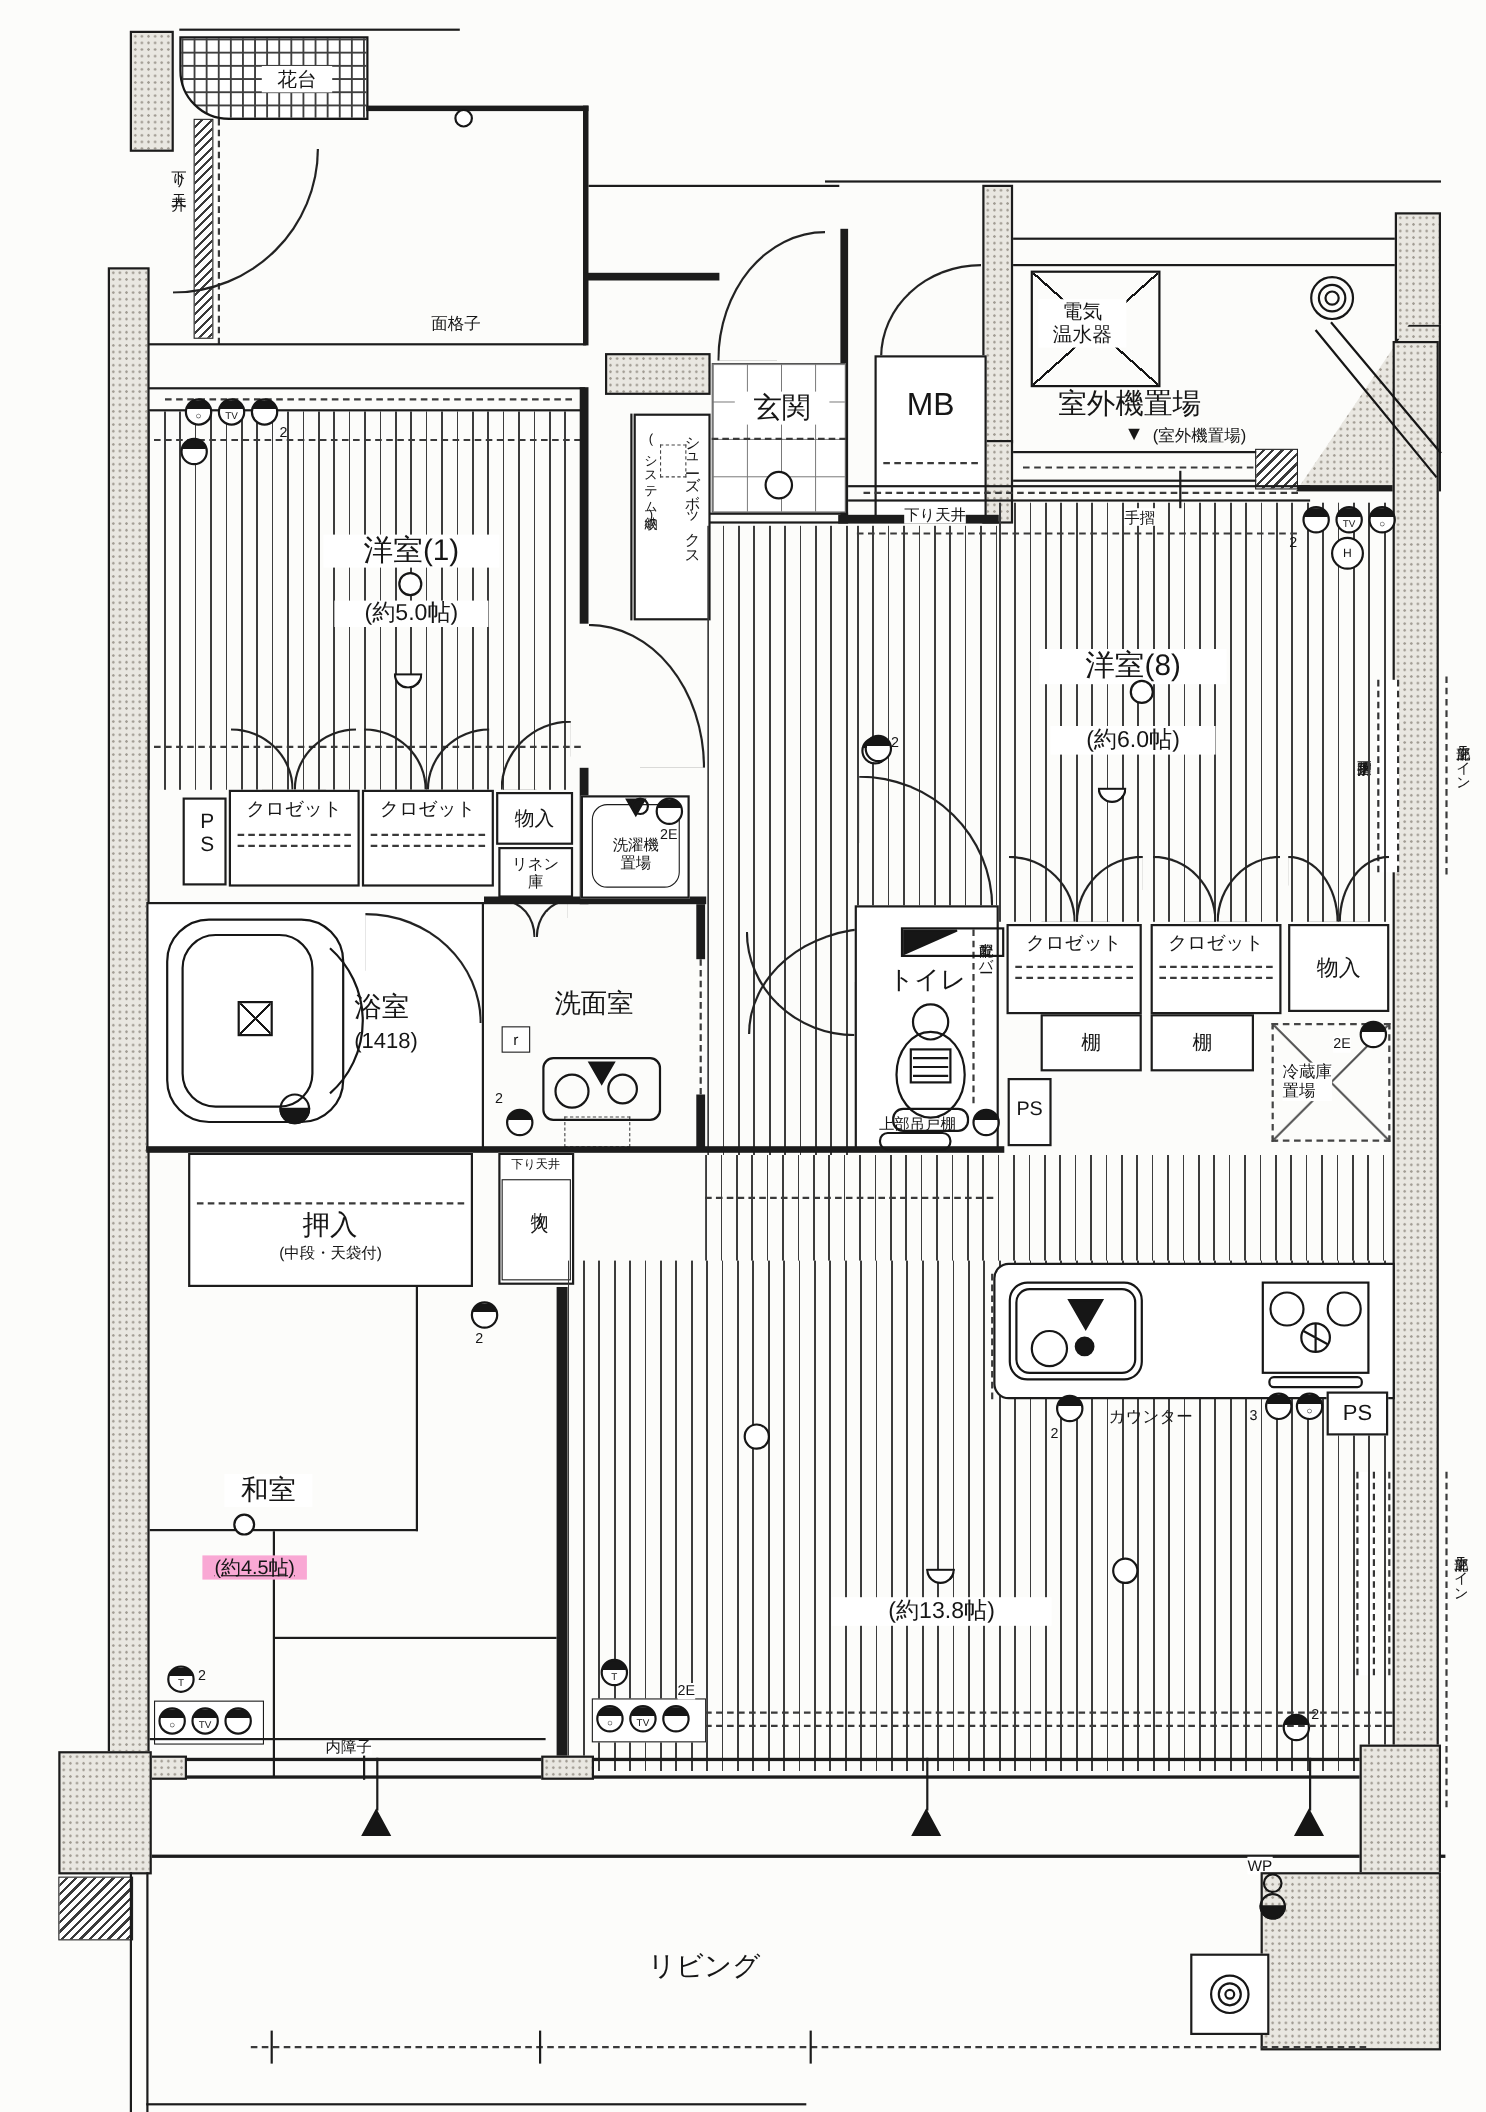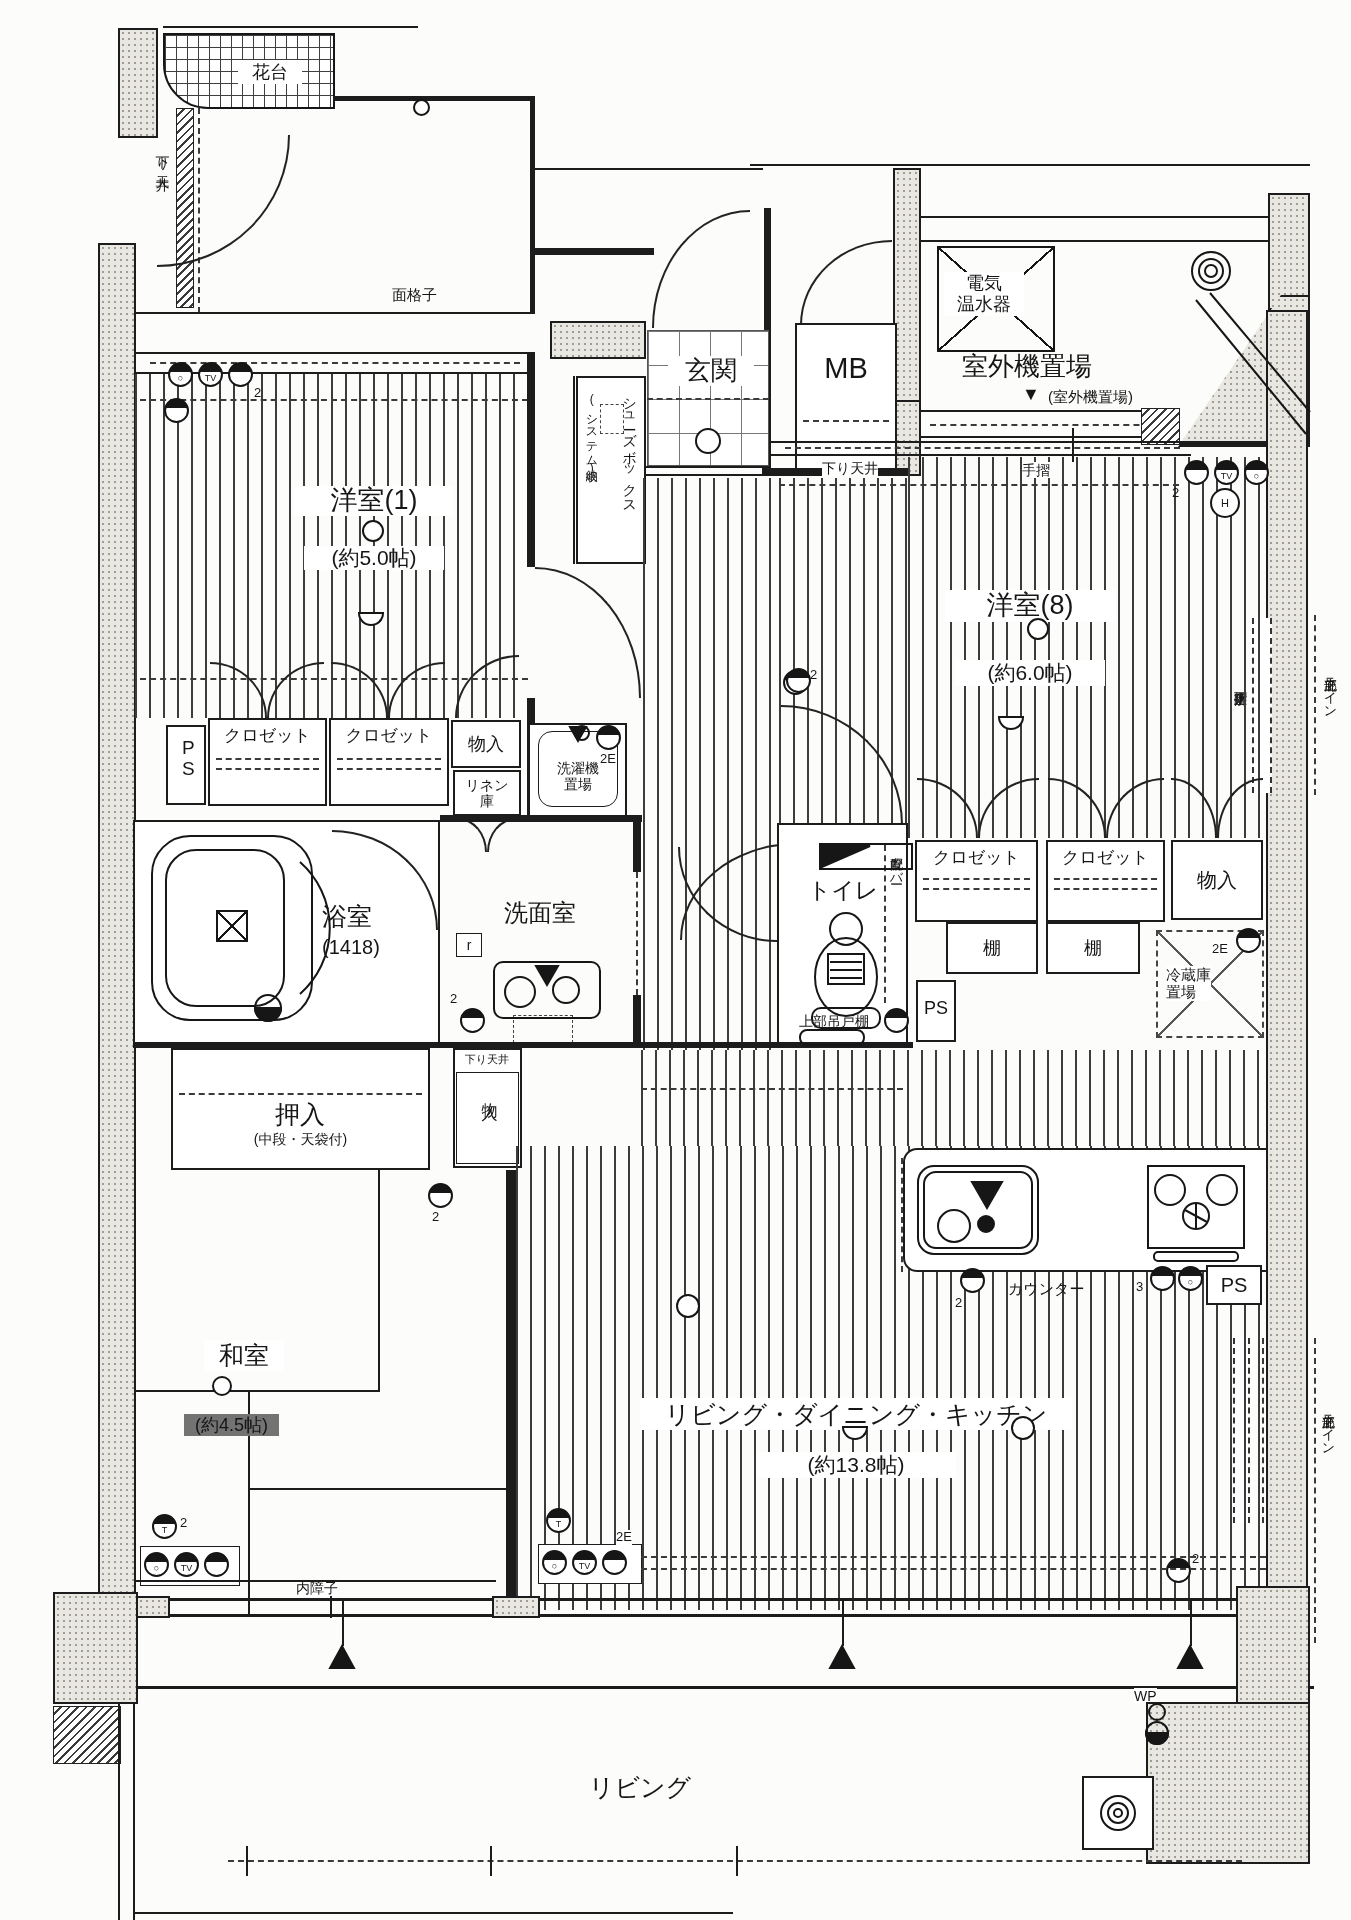--- a/index.html
+++ b/index.html
@@ -304,44 +304,41 @@
 
   <div class="abs wallbar" style="left:506px;top:1170px;width:10px;height:445px;"></div>
   <div class="abs vline" style="left:378px;top:1170px;height:222px;"></div>
   <div class="abs hline" style="left:136px;top:1390px;width:244px;"></div>
   <div class="abs vline" style="left:248px;top:1392px;height:223px;"></div>
   <div class="abs hline" style="left:250px;top:1488px;width:256px;"></div>
   <div class="abs lbl ctr" style="left:204px;top:1340px;width:80px;height:30px;font-size:25px;background:#fff;">
       <span>和室</span>
     </div>
   <div class="abs light" style="left:212px;top:1376px;width:20px;height:20px;"></div>
-  <div class="abs lbl ctr" style="left:184px;top:1414px;width:95px;height:22px;font-size:18px;background:#737373;">
+  <div class="abs lbl ctr" style="left:184px;top:1414px;width:95px;height:22px;font-size:18px;background:#f9a8d4;text-decoration:underline;">
       <span>(約4.5帖)</span>
     </div>
   <div class="abs box1" style="left:140px;top:1546px;width:100px;height:40px;"></div>
   <div class="abs outlet" style="left:152px;top:1514px;">
       <span>T</span>
     </div>
   <div class="abs lbl" style="left:180px;top:1516px;font-size:13px;">2</div>
   <div class="abs outlet" style="left:144px;top:1552px;">
       <span>○</span>
     </div>
   <div class="abs outlet" style="left:174px;top:1552px;">
       <span>TV</span>
     </div>
   <div class="abs outlet" style="left:204px;top:1552px;"></div>
   <div class="abs lbl" style="left:296px;top:1580px;font-size:14px;background:#fff;">内障子</div>
   <div class="abs vline" style="left:330px;top:1596px;height:22px;"></div>
 
   <div class="abs floor" style="left:641px;top:1050px;width:625px;height:96px;"></div>
   <div class="abs floor" style="left:516px;top:1146px;width:750px;height:464px;"></div>
   <div class="abs hdash" style="left:641px;top:1088px;width:262px;"></div>
-  <div class="abs lbl ctr" style="left:640px;top:1398px;width:432px;height:32px;font-size:25px;background:#fff;">
-      <span>リビング・ダイニング・キッチン</span>
-    </div>
   <div class="abs lbl ctr" style="left:756px;top:1452px;width:200px;height:26px;font-size:21px;background:#fff;">
       <span>(約13.8帖)</span>
     </div>
   <div class="abs light" style="left:676px;top:1294px;width:24px;height:24px;"></div>
   <div class="abs light" style="left:1011px;top:1416px;width:24px;height:24px;"></div>
   <div class="abs halflight" style="left:842px;top:1426px;"></div>
 
   <div class="abs box" style="left:903px;top:1148px;width:365px;height:124px;border-radius:14px 0 0 14px;"></div>
   <div class="abs vdash" style="left:901px;top:1158px;height:114px;"></div>
   <div class="abs lbl" style="left:1008px;top:1280px;font-size:15px;">カウンター</div>

